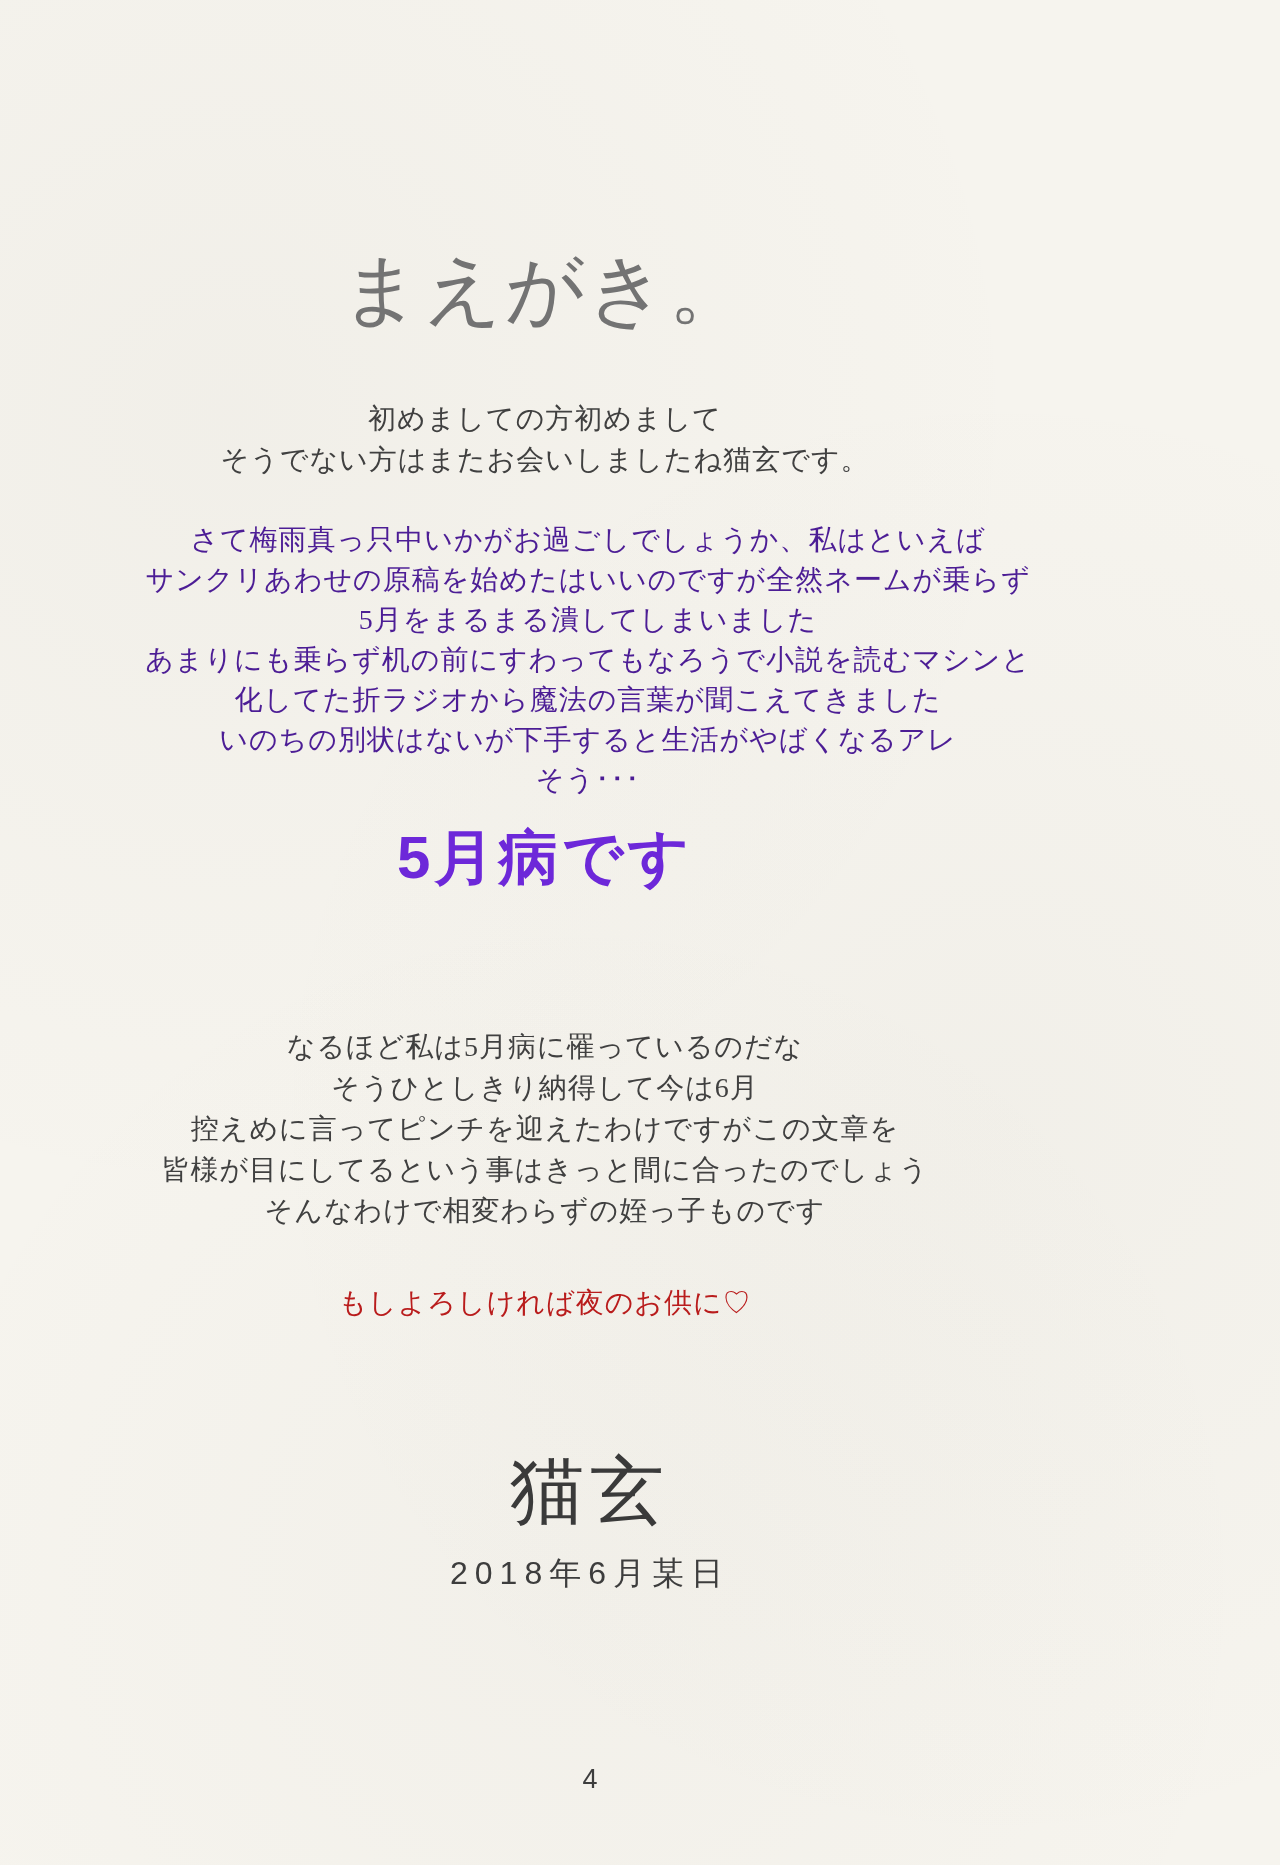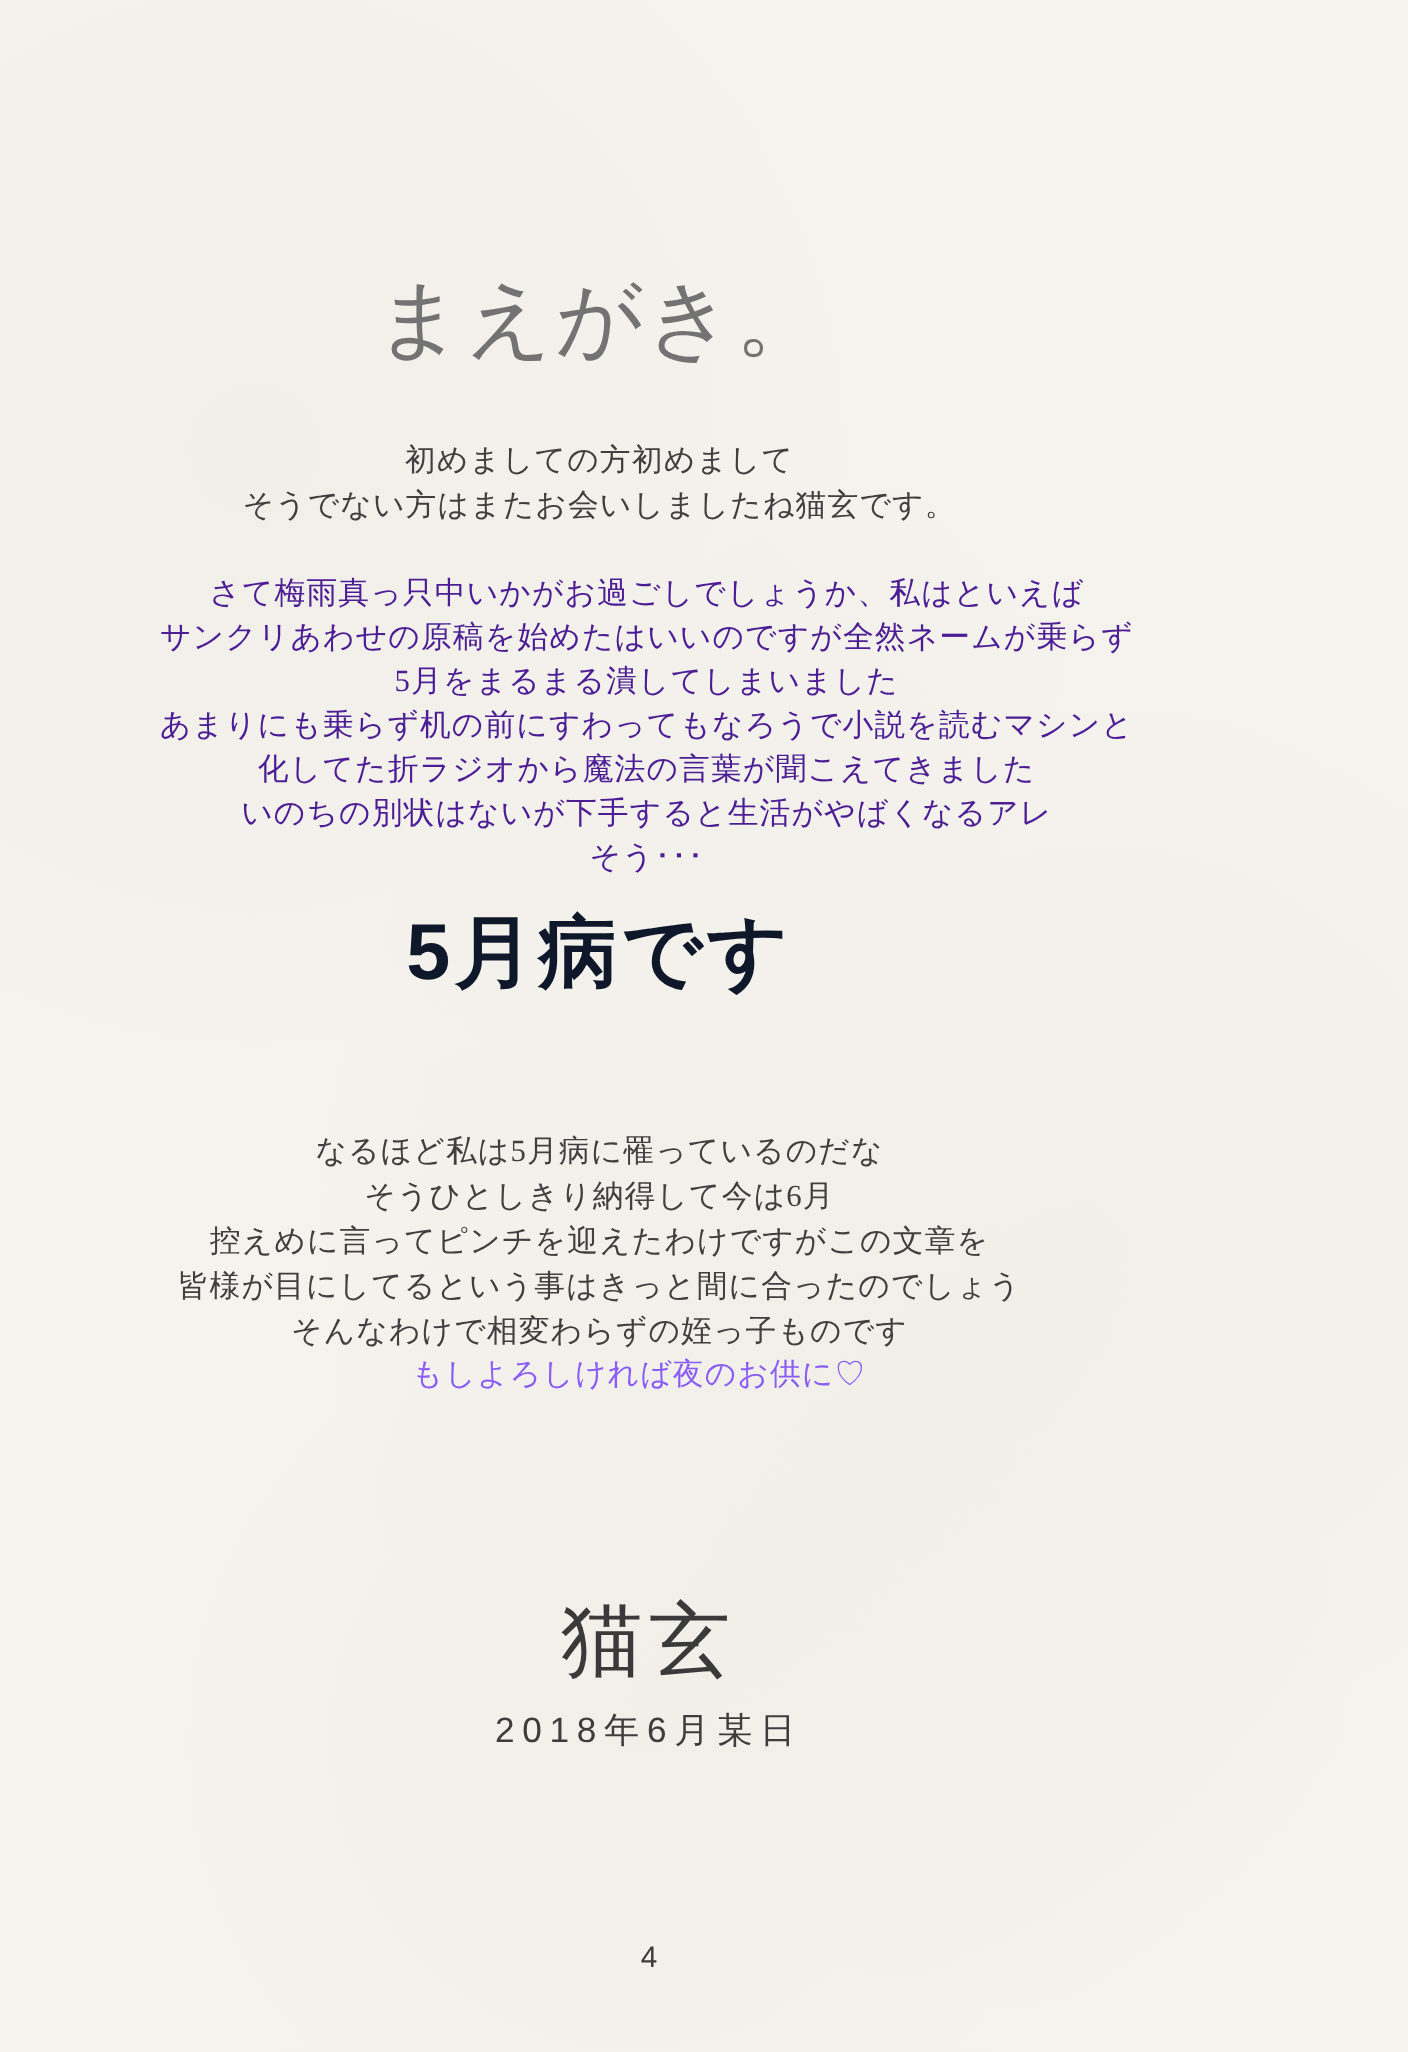--- a/index.html
+++ b/index.html
@@ -48,39 +48,38 @@
   .body-par {
     top: 520px;
     font-size: 28px;
     line-height: 40px;
     letter-spacing: 1px;
     color: #4c1d95;
     margin-left: 43px;
   }
   .big-heading {
     top: 818px;
-    font-size: 72px;
+    font-size: 60px;
     font-weight: bold;
     font-family: "Liberation Sans", sans-serif;
     letter-spacing: 4px;
-    color: #0f172a;
+    color: #6d28d9;
   }
   .conclusion {
     top: 1026px;
     font-size: 28px;
     line-height: 41px;
     letter-spacing: 1px;
     color: #404040;
   }
   .closing {
-    top: 1230px;
+    top: 1284px;
     font-size: 28px;
     letter-spacing: 1px;
-    color: #8b5cf6;
-    margin-left: 36px;
+    color: #b91c1c;
   }
   .signature {
     top: 1442px;
     font-size: 74px;
     font-family: "Liberation Sans", sans-serif;
     font-weight: 500;
     letter-spacing: 6px;
     color: #3a3a3a;
   }
   .date-line {

